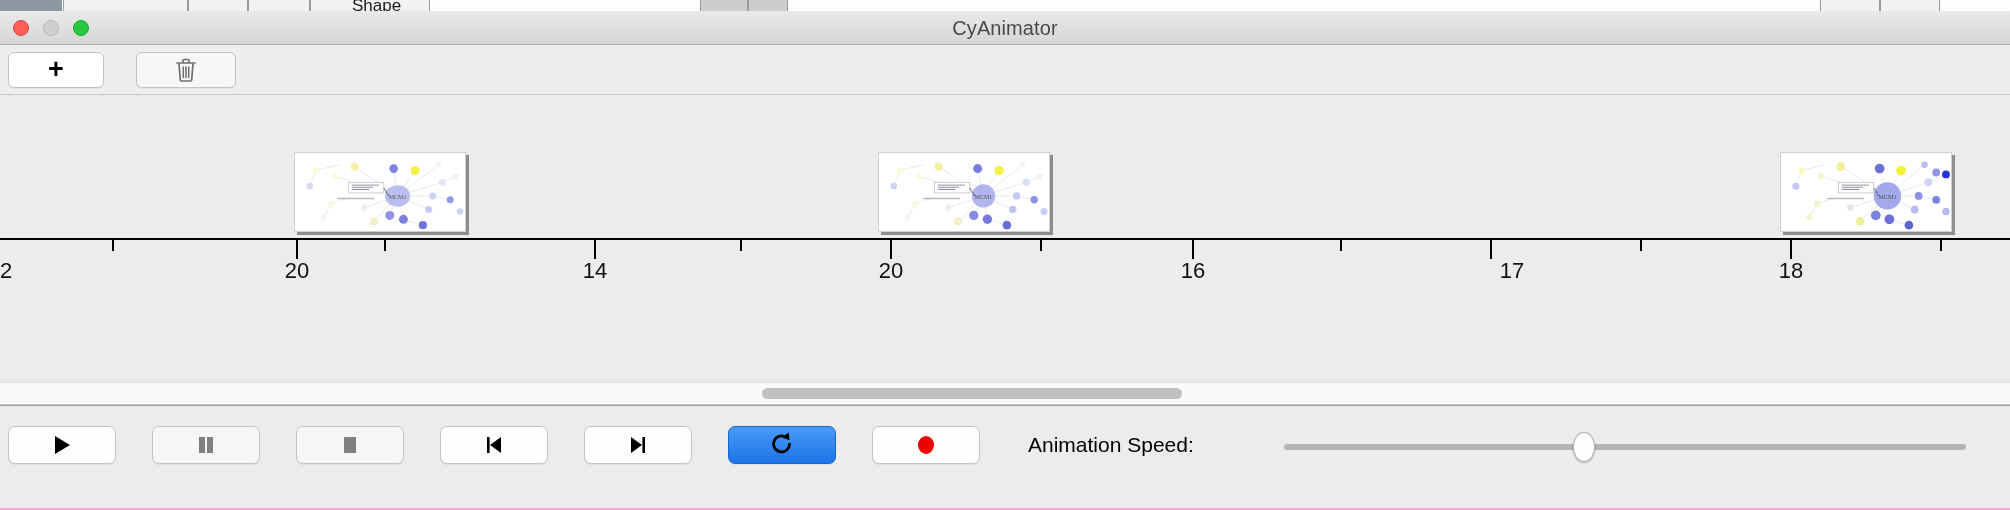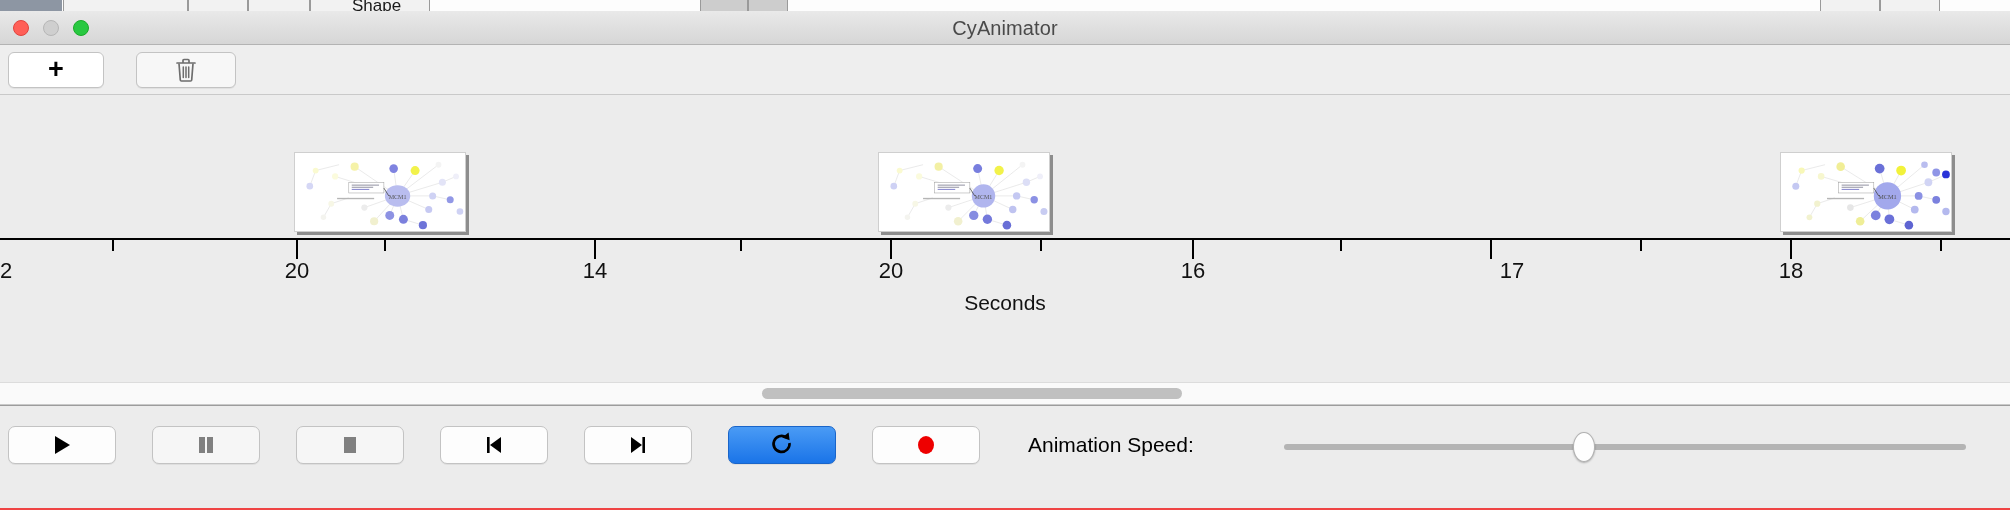--- a/index.html
+++ b/index.html
@@ -39,21 +39,21 @@
     font-family: "Liberation Sans", sans-serif;
     white-space: nowrap;
   }
 
   
   #window {
     position: absolute;
     top: 11px; left: 0;
     width: 2010px;
     height: 499px;
-    background: #ef4444;
+    background: #f9a8d4;
   }
 
   
   #titlebar {
     position: relative;
     height: 34px;
     background: linear-gradient(to bottom, #e9e9e9 0%, #d6d6d6 100%);
     border-bottom: 1px solid #b3b3b3;
   }
   .traffic {
@@ -425,21 +425,20 @@
     <div class="tick minor" style="left:1940px;"></div>
 
     <div class="tick-label" style="left:6px;">2</div>
     <div class="tick-label" style="left:297px;">20</div>
     <div class="tick-label" style="left:595px;">14</div>
     <div class="tick-label" style="left:891px;">20</div>
     <div class="tick-label" style="left:1193px;">16</div>
     <div class="tick-label" style="left:1512px;">17</div>
     <div class="tick-label" style="left:1791px;">18</div>
 
-    <div id="axis-title">Seconds</div>
 
     <div id="hscroll-track">
       <div id="hscroll-thumb"></div>
     </div>
   </div>
 
   <div id="transport">
 
     <div class="tr-btn" id="btn-play">
       <svg width="22" height="24" viewBox="0 0 22 24">

